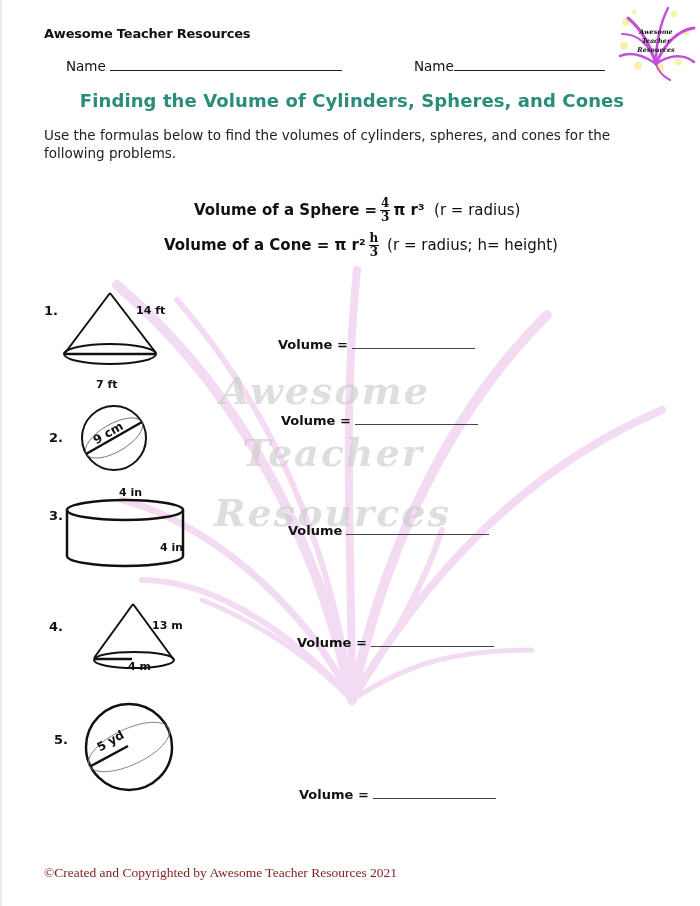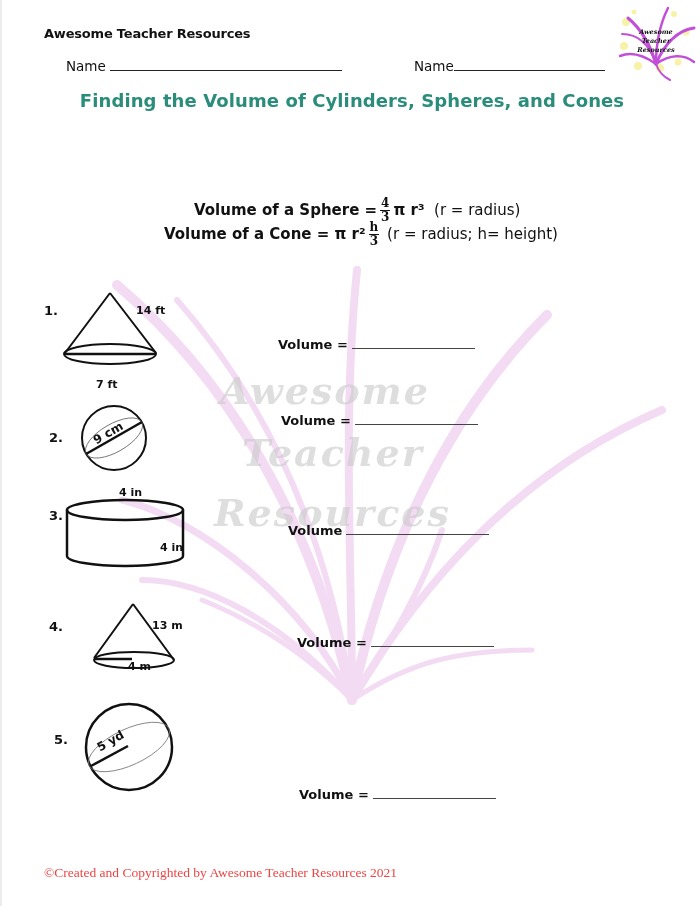--- a/index.html
+++ b/index.html
@@ -15,26 +15,26 @@
   .title{left:0;width:700px;top:90px;text-align:center;font-size:18px;font-weight:bold;color:#2a8c7a;letter-spacing:0.1px;}
   .intro{left:42px;top:126px;width:620px;font-size:13.5px;line-height:18px;color:#222;}
   .formula{font-size:15px;white-space:nowrap;}
   .formula b{font-weight:bold;}
   .formula .note{font-weight:normal;}
   .frac{display:inline-block;vertical-align:middle;text-align:center;font-family:"DejaVu Serif",serif;font-weight:bold;font-size:12px;line-height:13px;margin:0 3px;}
   .frac .num{display:block;border-bottom:1px solid #111;padding:0 1px;}
   .frac .den{display:block;}
   .f1{left:203px;top:177px;}
   .f2{left:192px;top:197px;}
-  .f3{left:162px;top:221px;}
+  .f3{left:162px;top:232px;}
   .num-label{font-size:13px;font-weight:bold;}
   .vol{font-size:13px;font-weight:bold;white-space:nowrap;}
   .vol .blank{display:inline-block;border-bottom:1px solid #444;height:11px;margin-left:4px;}
   .wm{position:absolute;font-family:"DejaVu Serif",serif;font-style:italic;font-weight:bold;color:rgba(200,200,200,0.6);font-size:38px;letter-spacing:2px;}
-  .footer{left:42px;top:865px;font-family:"Liberation Serif","DejaVu Serif",serif;font-size:13.5px;color:#ef4444;}
+  .footer{left:42px;top:865px;font-family:"Liberation Serif","DejaVu Serif",serif;font-size:13.5px;color:#7f1d1d;}
   .shape-label{font-size:11px;font-weight:bold;font-family:"DejaVu Sans",sans-serif;}
 </style>
 </head>
 <body>
 
 <div class="page">
 
   <svg class="abs" style="left:0;top:0" width="700" height="906">
     <g fill="none" stroke="#f3dcf3" stroke-linecap="round">
       <path d="M350 700 C 320 560, 250 400, 115 285" stroke-width="10"></path>
@@ -83,20 +83,21 @@
       <path d="M42 60 C 44 66, 48 72, 56 76" stroke-width="2"></path>
     </g>
     <g font-family="DejaVu Serif, serif" font-style="italic" font-weight="bold" font-size="6.5" fill="#111" text-anchor="middle">
       <text x="42" y="30">Awesome</text>
       <text x="42" y="39">Teacher</text>
       <text x="42" y="48">Resources</text>
     </g>
   </svg>
 
   <div class="abs title">Finding the Volume of Cylinders, Spheres, and Cones</div>
+  <div class="abs intro">Use the formulas below to find the volumes of cylinders, spheres, and cones for the following problems.</div>
 
   <div class="abs formula f2">
     <b>Volume of a Sphere =</b><span class="frac"><span class="num">4</span><span class="den">3</span></span><b>π r³</b>&nbsp;
     <span class="note">(r = radius)</span>
   </div>
   <div class="abs formula f3">
     <b>Volume of a Cone = π r²</b><span class="frac"><span class="num">h</span><span class="den">3</span></span>
     <span class="note">(r = radius; h= height)</span>
   </div>
 

